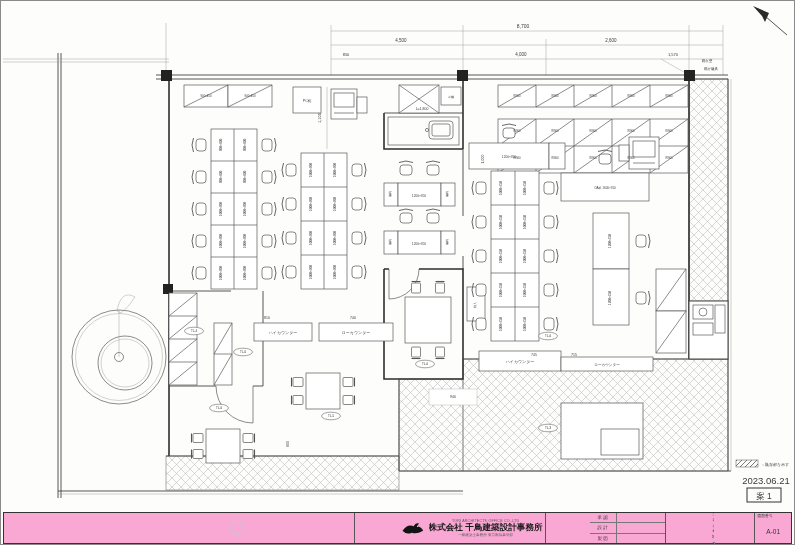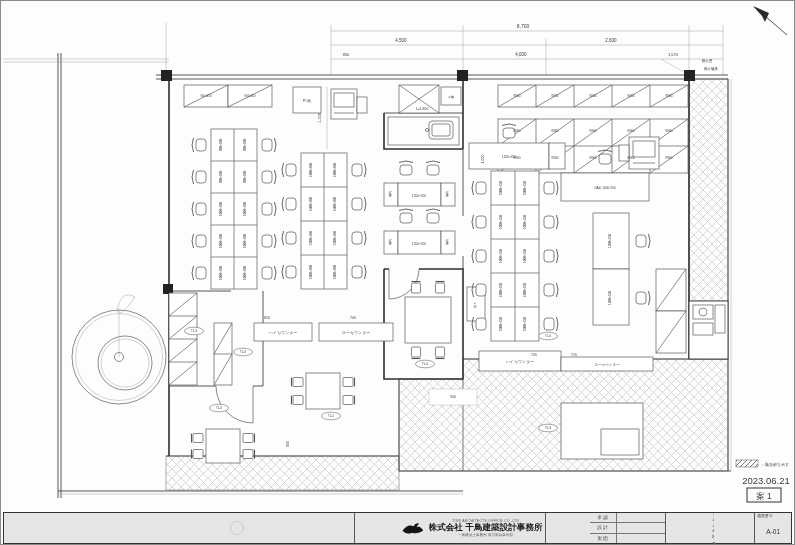--- a/index.html
+++ b/index.html
@@ -9,21 +9,21 @@
   svg text{font-family:"Liberation Sans",sans-serif;fill:#3a3a3a;}
   .w2{stroke:#2e2e2e;stroke-width:1.6;fill:none}
   .w1{stroke:#444;stroke-width:.9;fill:none}
   .f{stroke:#5a5a5a;stroke-width:.7;fill:#fff}
   .fn{stroke:#5a5a5a;stroke-width:.7;fill:none}
   .lt{stroke:#9a9a9a;stroke-width:.45;fill:none}
   .hx{fill:url(#xh);stroke:#8a8a8a;stroke-width:.7}
   .col{fill:#222;stroke:none}
   
   .tb{position:absolute;left:2px;right:2px;top:511px;height:32px;border:1px solid #333;
-      display:flex;background:#e5e5e5;box-sizing:border-box;gap:44px;}
+      display:flex;background:#f9a8d4;box-sizing:border-box;gap:44px;}
   .tb>div{box-sizing:border-box;height:100%;}
   .tb-blank{width:384px;border-right:1px solid #555;position:relative;}
   .stamp-circle{position:absolute;left:226px;top:8px;width:12px;height:12px;border:1px solid #c9c9c9;border-radius:50%;}
   .tb-co{width:158px;border-right:1px solid #555;display:flex;align-items:center;justify-content:center;gap:4px;padding:1px 2px;}
   .bird{width:24px;height:15px;flex:0 0 auto;}
   .co-lines{text-align:center;line-height:1.15;overflow:hidden;}
   .co-en{font-size:3.6px;letter-spacing:.2px;color:#555;white-space:nowrap;}
   .co-name{font-size:8.6px;font-weight:bold;color:#1c1c1c;white-space:nowrap;}
   .co-sub{font-size:3.6px;color:#555;white-space:nowrap;}
   .tb-appr{width:84px;border-right:1px solid #555;display:flex;flex-direction:column;}

